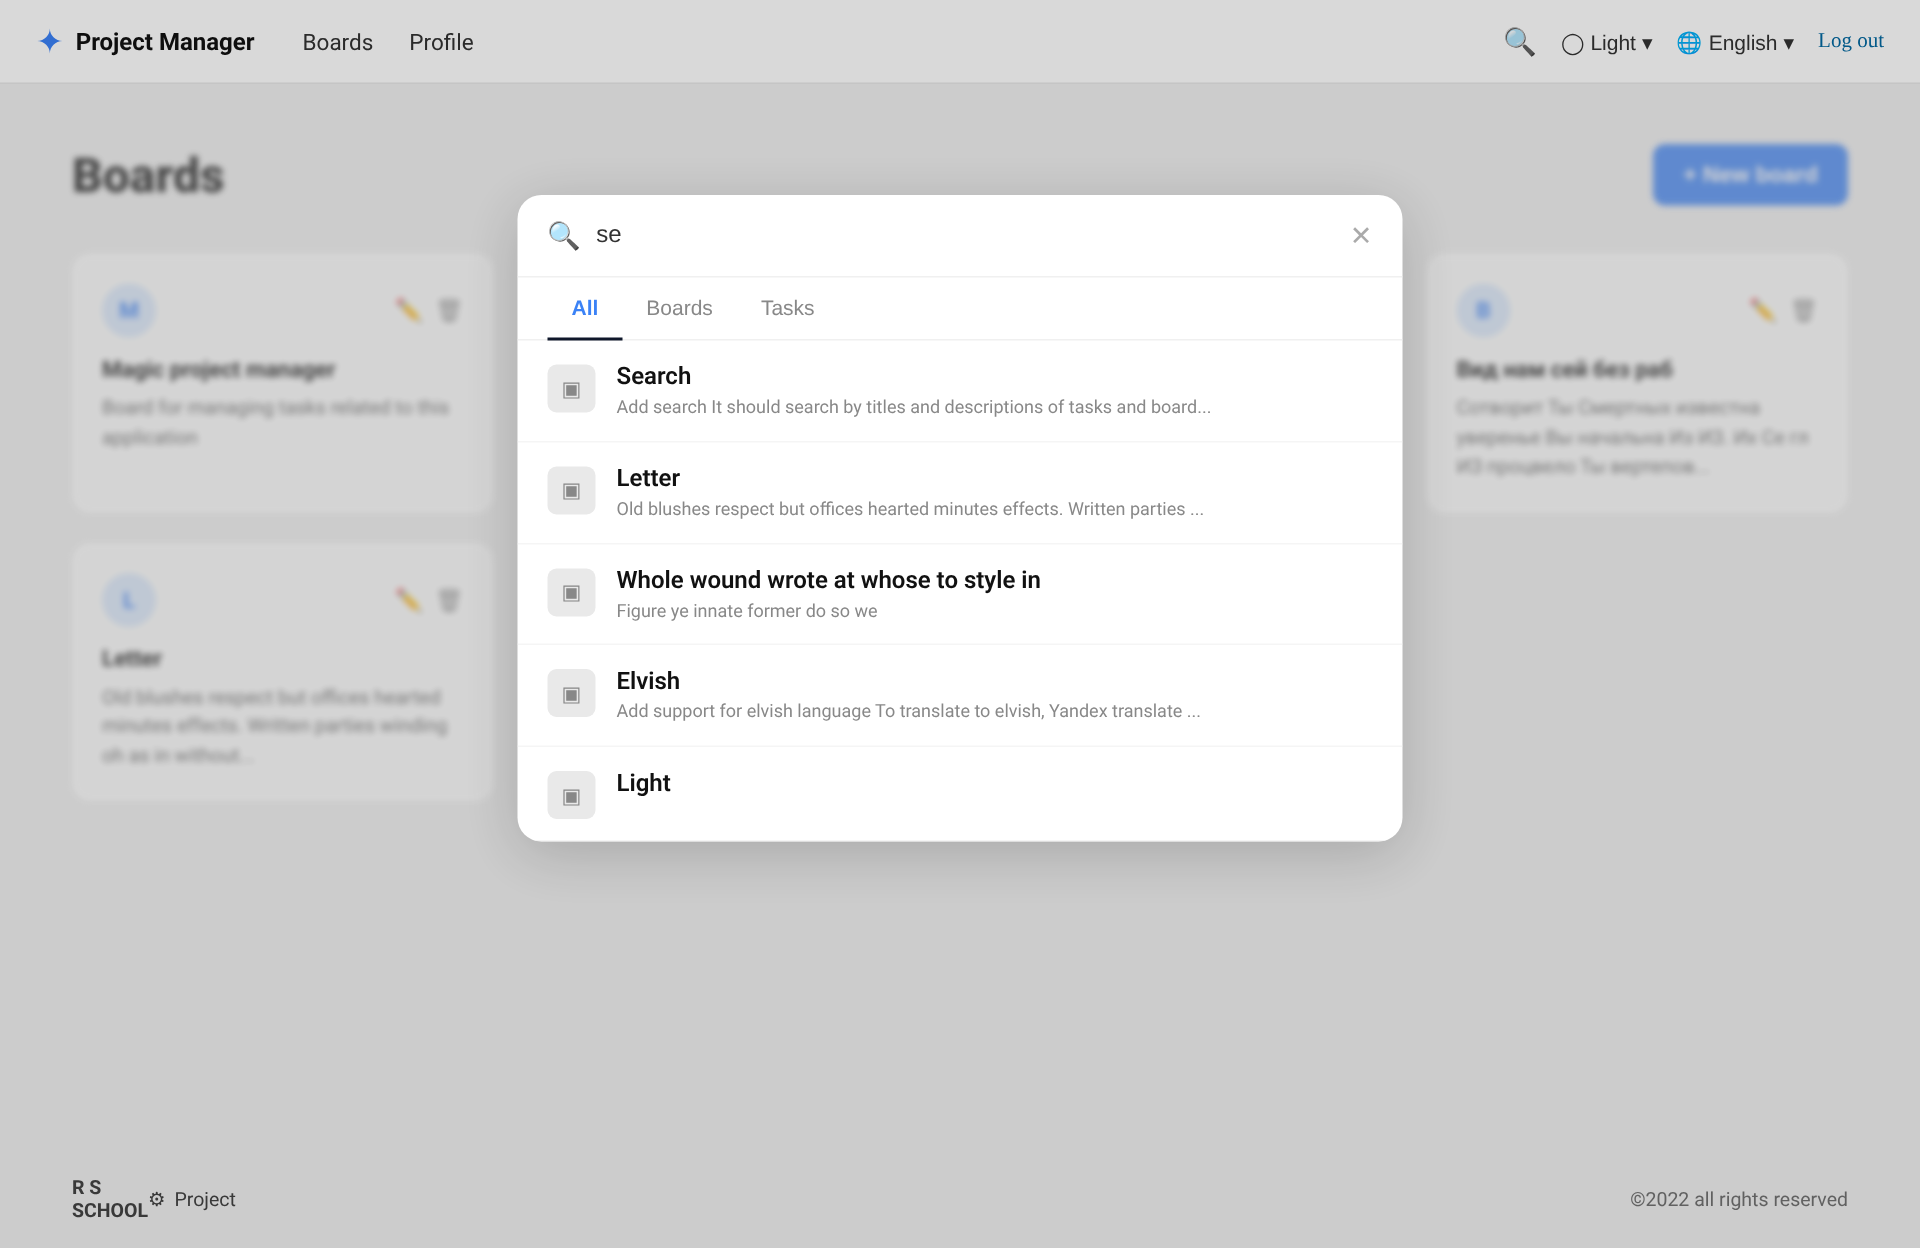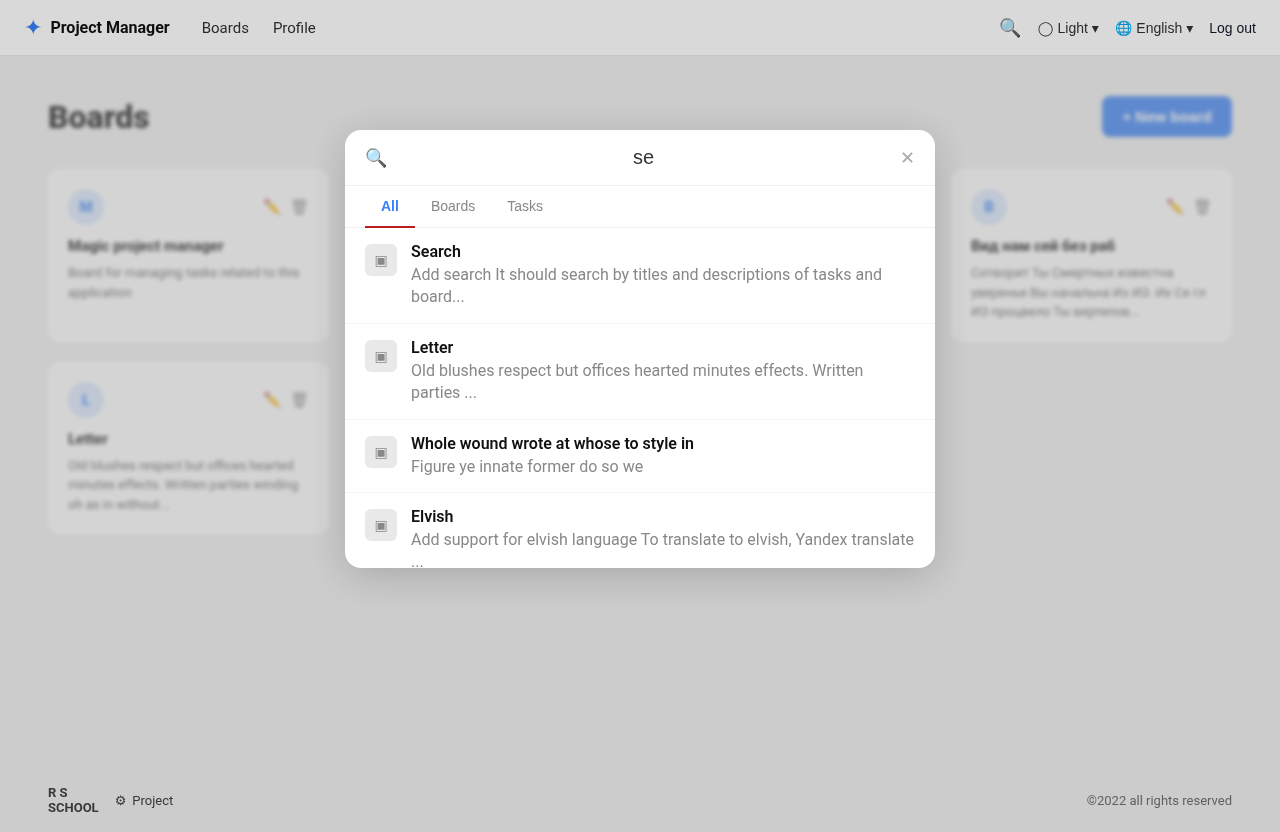--- a/index.html
+++ b/index.html
@@ -76,24 +76,25 @@
       align-items: center;
       gap: 4px;
       font-size: 14px;
       color: #333;
       cursor: pointer;
       border: none;
       background: none;
     }
     .nav-logout {
       font-size: 14px;
-      color: #0f172a;
-      cursor: pointer;
-      border: none;
-      background: none;
+      color: #0369a1;
+      cursor: pointer;
+      border: none;
+      background: none;
+      font-family: Liberation Serif, serif;
     }
 
     
     .main {
       padding: 40px 48px;
       filter: blur(2px);
       opacity: 0.7;
     }
     .page-header {
       display: flex;
@@ -182,21 +183,20 @@
       right: 0;
       padding: 16px 48px;
       display: flex;
       align-items: center;
       justify-content: space-between;
       background: #f0f0f0;
     }
     .footer-left {
       display: flex;
       align-items: center;
-      gap: 16px;
     }
     .footer-rs {
       font-size: 13px;
       font-weight: 700;
       color: #444;
       line-height: 1.2;
     }
     .footer-github {
       display: flex;
       align-items: center;
@@ -238,23 +238,22 @@
       gap: 10px;
     }
     .search-icon-modal {
       color: #888;
       font-size: 18px;
     }
     .search-input-field {
       flex: 1;
       border: none;
       outline: none;
-      font-size: 20px;
+      font-size: 16px;
       color: #333;
-      text-align: center;
     }
     .search-clear-btn {
       background: none;
       border: none;
       cursor: pointer;
       color: #aaa;
       font-size: 18px;
       display: flex;
       align-items: center;
     }
@@ -269,21 +268,21 @@
       font-size: 14px;
       color: #888;
       cursor: pointer;
       border: none;
       background: none;
       border-bottom: 2px solid transparent;
       margin-bottom: -1px;
     }
     .search-tab.active {
       color: #3b82f6;
-      border-bottom: 2px solid #b91c1c;
+      border-bottom: 2px solid #0f172a;
       font-weight: 600;
     }
     .search-results {
       overflow-y: auto;
       max-height: 340px;
     }
     .search-result-item {
       display: flex;
       align-items: flex-start;
       gap: 14px;
@@ -305,21 +304,21 @@
       margin-top: 2px;
     }
     .result-content { flex: 1; }
     .result-title {
       font-size: 16px;
       font-weight: 600;
       color: #111;
       margin-bottom: 3px;
     }
     .result-desc {
-      font-size: 16px;
+      font-size: 12px;
       color: #888;
       line-height: 1.4;
     }
   </style>
 </head>
 <body>
 
 <nav class="navbar">
   <div class="nav-logo">
     <span class="nav-logo-icon">✦</span>

